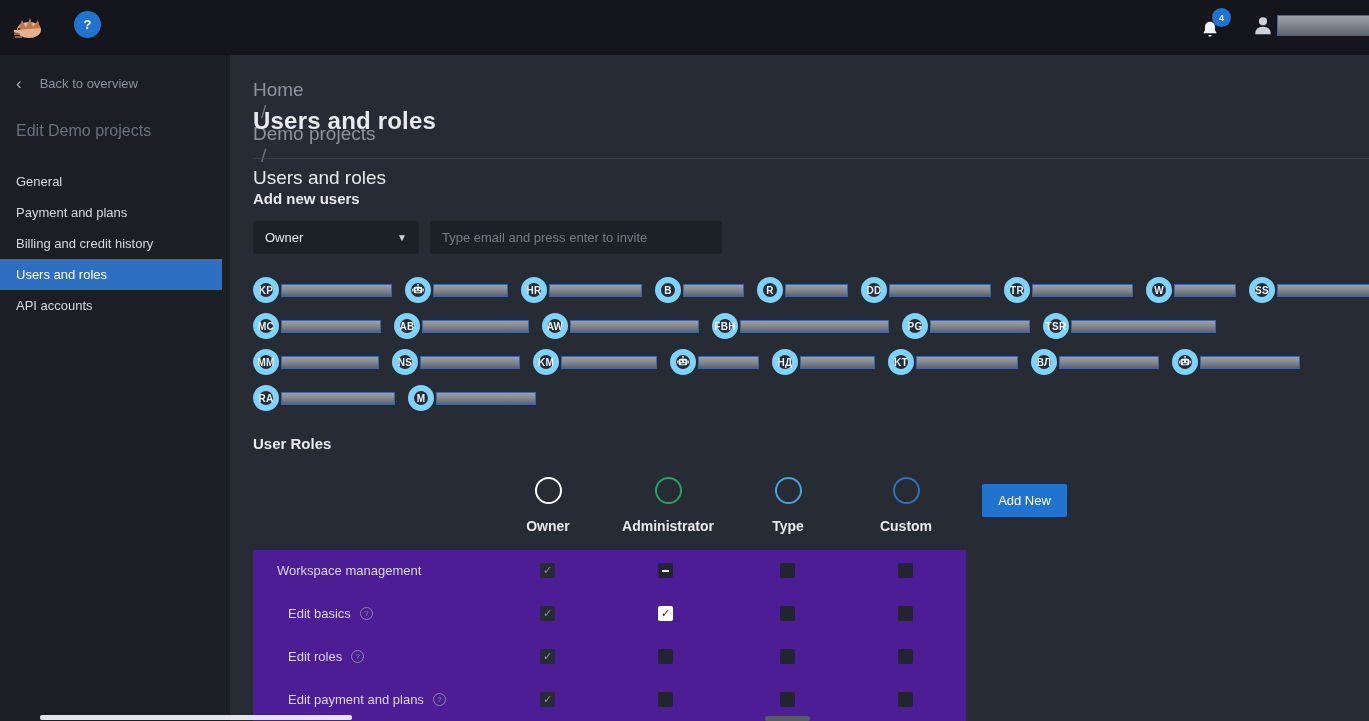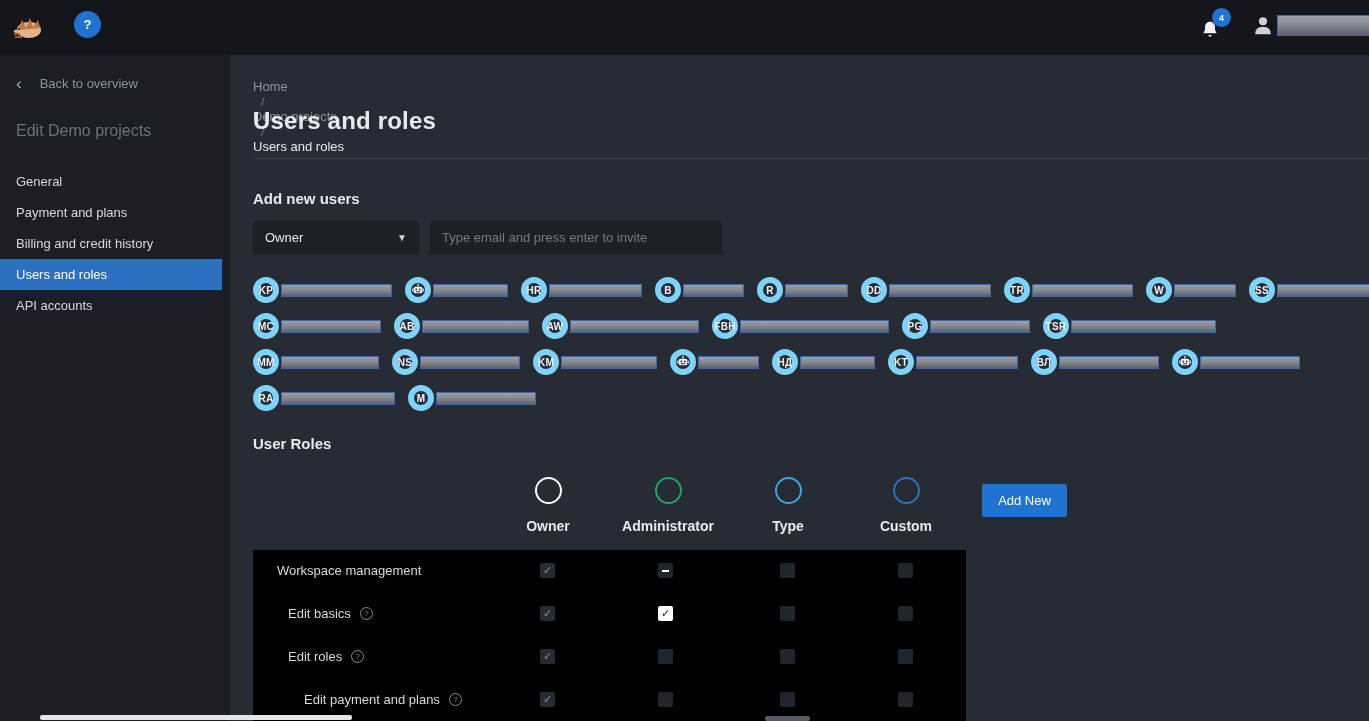--- a/index.html
+++ b/index.html
@@ -28,21 +28,21 @@
   .back { display:flex; align-items:center; padding:20px 16px 0 16px; color:#8d939e; font-size:13px; cursor:pointer; }
   .back .chev { font-size:17px; margin-right:18px; line-height:1; color:#aab0ba; }
   .section-label { padding:30px 16px 0 16px; color:#6b717c; font-size:16px; }
   .menu { margin-top:26px; }
   .menu-item { height:31px; line-height:31px; padding-left:16px; margin-right:8px;
                color:#d6d9de; font-size:13px; cursor:pointer; }
   .menu-item.active { background:#2d6fc1; color:#ffffff; }
 
   
   .main { position:absolute; left:230px; top:55px; width:1139px; height:666px; background:#272b34; }
-  .breadcrumb { position:absolute; left:23px; top:24px; font-size:13px; color:#8d939e; }
+  .breadcrumb { position:absolute; left:23px; top:24px; font-size:19px; color:#8d939e; }
   .bc-item { color:#8d939e; cursor:pointer; }
   .bc-item.current { color:#e8eaed; cursor:default; }
   .bc-sep { margin:0 8px; color:#6b717c; }
   .page-title { position:absolute; left:23px; top:52px; font-size:24px; font-weight:bold; color:#e8eaed; letter-spacing:0.2px; }
   .divider { position:absolute; left:23px; top:103px; width:1116px; height:1px; background:#3a3f49; border:none; }
   .sec-heading { position:absolute; left:23px; font-size:15px; font-weight:bold; color:#e8eaed; }
   .h-add { top:135px; }
   .h-roles { top:380px; }
 
   .select { position:absolute; left:23px; top:166px; width:166px; height:33px; background:#1c2027;
@@ -65,21 +65,21 @@
 
   
   .role-col { position:absolute; top:422px; width:140px; transform:translateX(-50%); text-align:center; }
   .role-circle { width:27px; height:27px; border-radius:50%; border:2px solid #fff; margin:0 auto; }
   .role-label { margin-top:14px; font-size:14px; font-weight:bold; color:#e8eaed; }
   .add-new { position:absolute; left:752px; top:429px; width:85px; height:33px; background:#2173d0;
              color:#fff; font-size:13px; border:none; border-radius:2px; cursor:pointer;
              font-family:"Liberation Sans","DejaVu Sans",sans-serif; }
 
   
-  .perm-table { position:absolute; left:23px; top:495px; width:713px; height:171px; background:#000000; }
+  .perm-table { position:absolute; left:23px; top:495px; width:713px; height:171px; background:#4c1d95; }
   .perm-row { position:relative; height:43px; }
   .perm-label { position:absolute; top:13px; font-size:13px; color:#d6d9de; display:flex; align-items:center; }
   .help-icon { width:13px; height:13px; border-radius:50%; border:1px solid #868c97; color:#868c97;
                font-size:8px; display:inline-flex; align-items:center; justify-content:center;
                margin-left:9px; cursor:pointer; }
   .cb { position:absolute; top:13px; width:15px; height:15px; border-radius:2px; background:#21252d;
         display:flex; align-items:center; justify-content:center; cursor:pointer; font-size:11px; }
   .cb.dis { background:#262b34; color:#8d939e; }
   .cb.on { background:#ffffff; color:#161a20; font-weight:bold; }
   .cb.ind::after { content:""; width:7px; height:2px; background:#ffffff; }
@@ -349,21 +349,21 @@
           <div class="perm-label" style="left: 35px;">
             <span>Edit roles</span>
             <div class="help-icon">?</div>
           </div>
           <div class="cb dis" style="left: 287px;">✓</div>
           <div class="cb" style="left: 405px;"></div>
           <div class="cb" style="left: 527px;"></div>
           <div class="cb" style="left: 645px;"></div>
         </div>
         <div class="perm-row">
-          <div class="perm-label" style="left: 35px; margin-left: 16px;">
+          <div class="perm-label" style="left: 35px;">
             <span>Edit payment and plans</span>
             <div class="help-icon">?</div>
           </div>
           <div class="cb dis" style="left: 287px;">✓</div>
           <div class="cb" style="left: 405px;"></div>
           <div class="cb" style="left: 527px;"></div>
           <div class="cb" style="left: 645px;"></div>
         </div>
       </div>
   </main>

